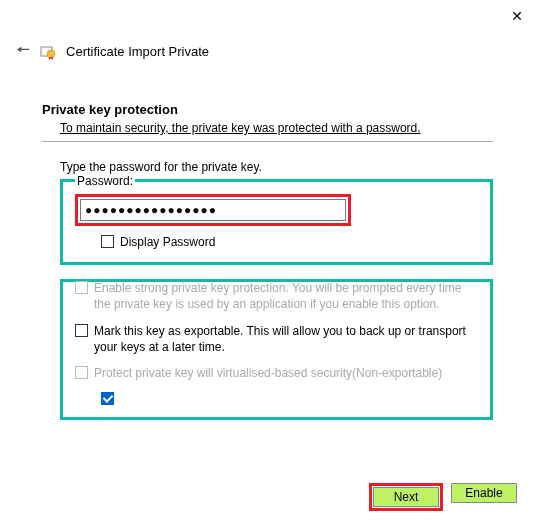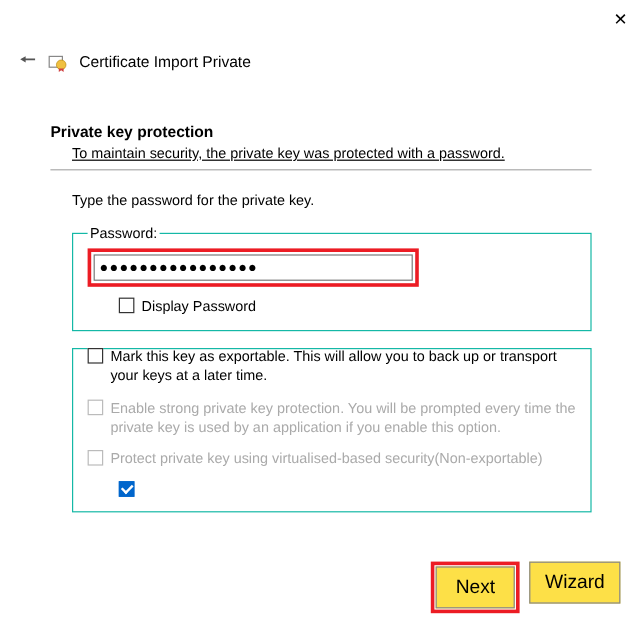--- a/index.html
+++ b/index.html
@@ -61,24 +61,24 @@
     }
     .hr {
       border: none;
       border-top: 1px solid #aaa;
       margin-top: 4px;
       margin-bottom: 18px;
     }
     .instruction {
       margin-left: 18px;
       font-size: 12px;
-      margin-bottom: 20px;
+      margin-bottom: 5px;
     }
     .fieldset {
-      border: 1px solid #14b8a6;
+      border: 3px solid #14b8a6;
       padding: 10px 12px 12px 12px;
       margin-left: 18px;
       margin-bottom: 14px;
       position: relative;
     }
     .fieldset-legend {
       font-size: 12px;
       position: relative;
       top: -18px;
       background: #fff;
@@ -140,24 +140,24 @@
     .checkbox-label.disabled { color: #aaa; }
     .footer {
       position: absolute;
       bottom: 12px;
       right: 18px;
       display: flex;
       gap: 8px;
     }
     .btn {
       min-width: 66px;
-      height: 35px;
+      height: 20px;
       border: 1px solid #888;
-      background: #fde047;
-      font-size: 16px;
+      background: #bef264;
+      font-size: 12px;
       cursor: pointer;
       font-family: inherit;
       padding: 0 12px;
     }
     .red-box-btn {
       border: 3px solid #ec1c24;
       padding: 1px;
       display: inline-block;
     }
   </style>
@@ -193,36 +193,36 @@
       <div class="checkbox-row">
         <div class="checkbox"></div>
         <span class="checkbox-label">Display Password</span>
       </div>
     </div>
   </div>
 
   <div class="fieldset">
     <div class="fieldset-body">
       <div class="checkbox-row">
+        <div class="checkbox disabled"></div>
+        <span class="checkbox-label disabled">Enable strong private key protection. You will be prompted every time the private key is used by an application if you enable this option.</span>
+      </div>
+      <div class="checkbox-row">
         <div class="checkbox"></div>
         <span class="checkbox-label">Mark this key as exportable. This will allow you to back up or transport your keys at a later time.</span>
       </div>
       <div class="checkbox-row">
         <div class="checkbox disabled"></div>
-        <span class="checkbox-label disabled">Enable strong private key protection. You will be prompted every time the private key is used by an application if you enable this option.</span>
-      </div>
-      <div class="checkbox-row">
-        <div class="checkbox disabled"></div>
-        <span class="checkbox-label disabled">Protect private key using virtualised-based security(Non-exportable)</span>
+        <span class="checkbox-label disabled">Protect private key will virtualised-based security(Non-exportable)</span>
       </div>
       <div class="checkbox-row">
         <div class="checkbox checked"></div>
       </div>
     </div>
   </div>
 </div>
 
 <div class="footer">
   <span class="red-box-btn">
     <button class="btn">Next</button>
   </span>
-  <button class="btn">Wizard</button>
+  <button class="btn">Enable</button>
 </div>
 
 </body></html>

